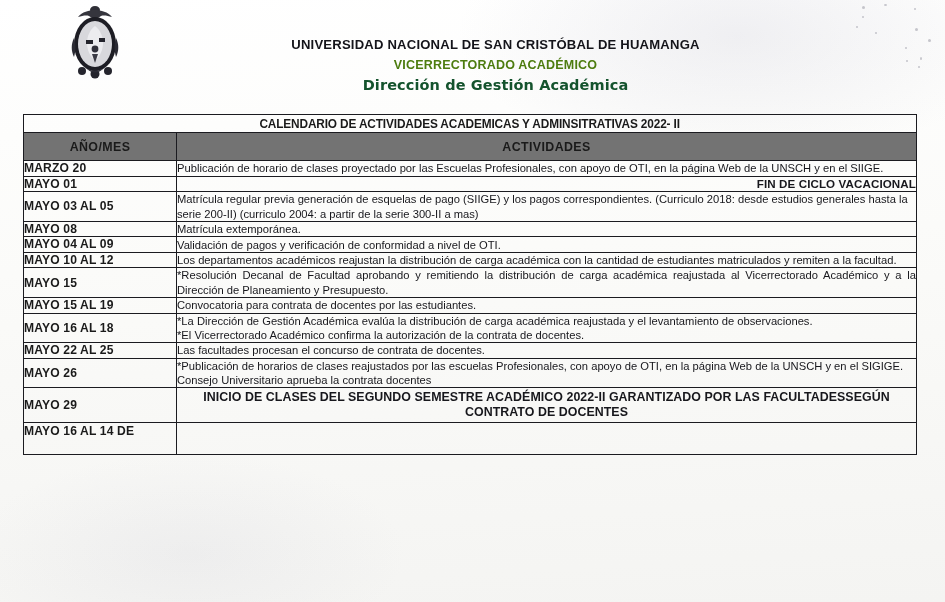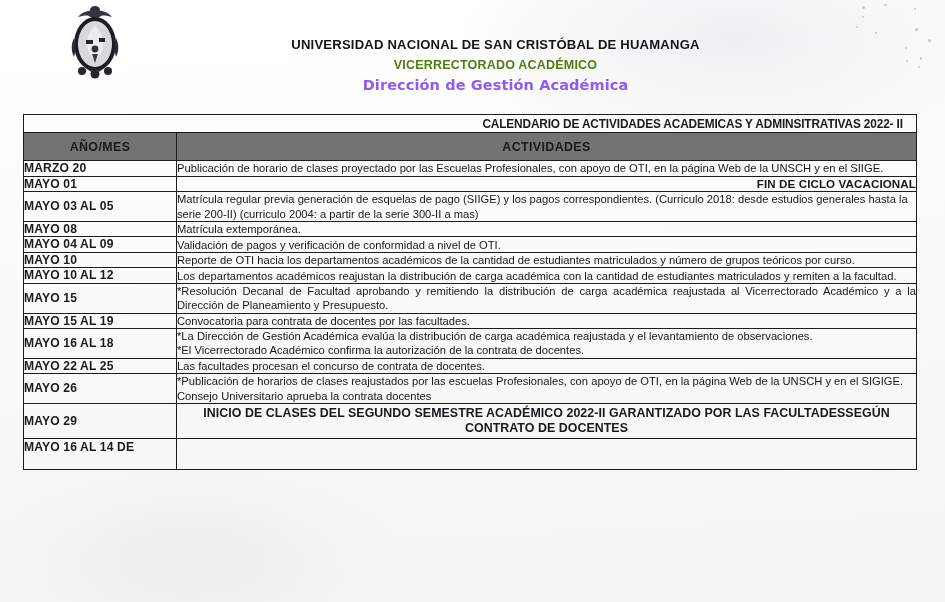--- a/index.html
+++ b/index.html
@@ -81,21 +81,21 @@
     letter-spacing: .2px;
     color: #4d7c0f;
     line-height: 1.05;
   }
   .h-dir {
     margin-top: 6px;
     font-size: 14.5px;
     font-weight: bold;
     font-family: "DejaVu Sans", sans-serif;
     letter-spacing: .1px;
-    color: #8b5cf6;
+    color: #14532d;
     line-height: 1.05;
   }
 
   
   .tbl-wrap {
     position: absolute;
     left: 23px;
     top: 114px;
     width: 894px;
   }
@@ -105,21 +105,21 @@
     table-layout: fixed;
   }
   table.cal td, table.cal th {
     border: 1.2px solid #1b1b20;
     vertical-align: middle;
     padding: 0;
   }
   .col-date { width: 153px; }
 
   .title-row td {
-    text-align: right;
+    text-align: center;
     font-size: 12.6px;
     font-weight: bold;
     letter-spacing: -0.15px;
     padding: 2px 4px 3px;
     height: 17px;
     transform: none;
   }
   .title-row td span { display:inline-block; transform: scaleX(0.94); }
 
   .hdr-row td {
@@ -259,34 +259,30 @@
           </tr>
           <tr>
             <td class="date-cell">MAYO 08</td>
             <td class="act-cell">Matrícula extemporánea.</td>
           </tr>
           <tr>
             <td class="date-cell">MAYO 04 AL 09</td>
             <td class="act-cell">Validación de pagos y verificación de conformidad a nivel de OTI.</td>
           </tr>
           <tr>
-            <td class="date-cell">MAYO 10</td>
-            <td class="act-cell">Reporte de OTI hacia los departamentos académicos de  la cantidad de estudiantes matriculados y número de grupos teóricos por curso.</td>
-          </tr>
-          <tr>
             <td class="date-cell">MAYO 10 AL 12</td>
             <td class="act-cell just">Los departamentos académicos reajustan la distribución de carga académica con la cantidad de estudiantes matriculados y remiten a la facultad.</td>
           </tr>
           <tr>
             <td class="date-cell">MAYO 15</td>
             <td class="act-cell just">*Resolución Decanal de Facultad aprobando y remitiendo la distribución de carga académica reajustada al Vicerrectorado Académico y a la Dirección de Planeamiento y Presupuesto.</td>
           </tr>
           <tr>
             <td class="date-cell">MAYO 15 AL 19</td>
-            <td class="act-cell">Convocatoria para contrata de docentes por las facultades.</td>
+            <td class="act-cell">Convocatoria para contrata de docentes por las estudiantes.</td>
           </tr>
           <tr>
             <td class="date-cell">MAYO 16 AL 18</td>
             <td class="act-cell">*La Dirección de Gestión Académica evalúa la distribución de carga académica reajustada y el levantamiento de observaciones.<br>*El Vicerrectorado Académico confirma la autorización de la contrata de docentes.</td>
           </tr>
           <tr>
             <td class="date-cell">MAYO 22 AL 25</td>
             <td class="act-cell">Las facultades procesan el concurso de contrata de docentes.</td>
           </tr>
           <tr>

